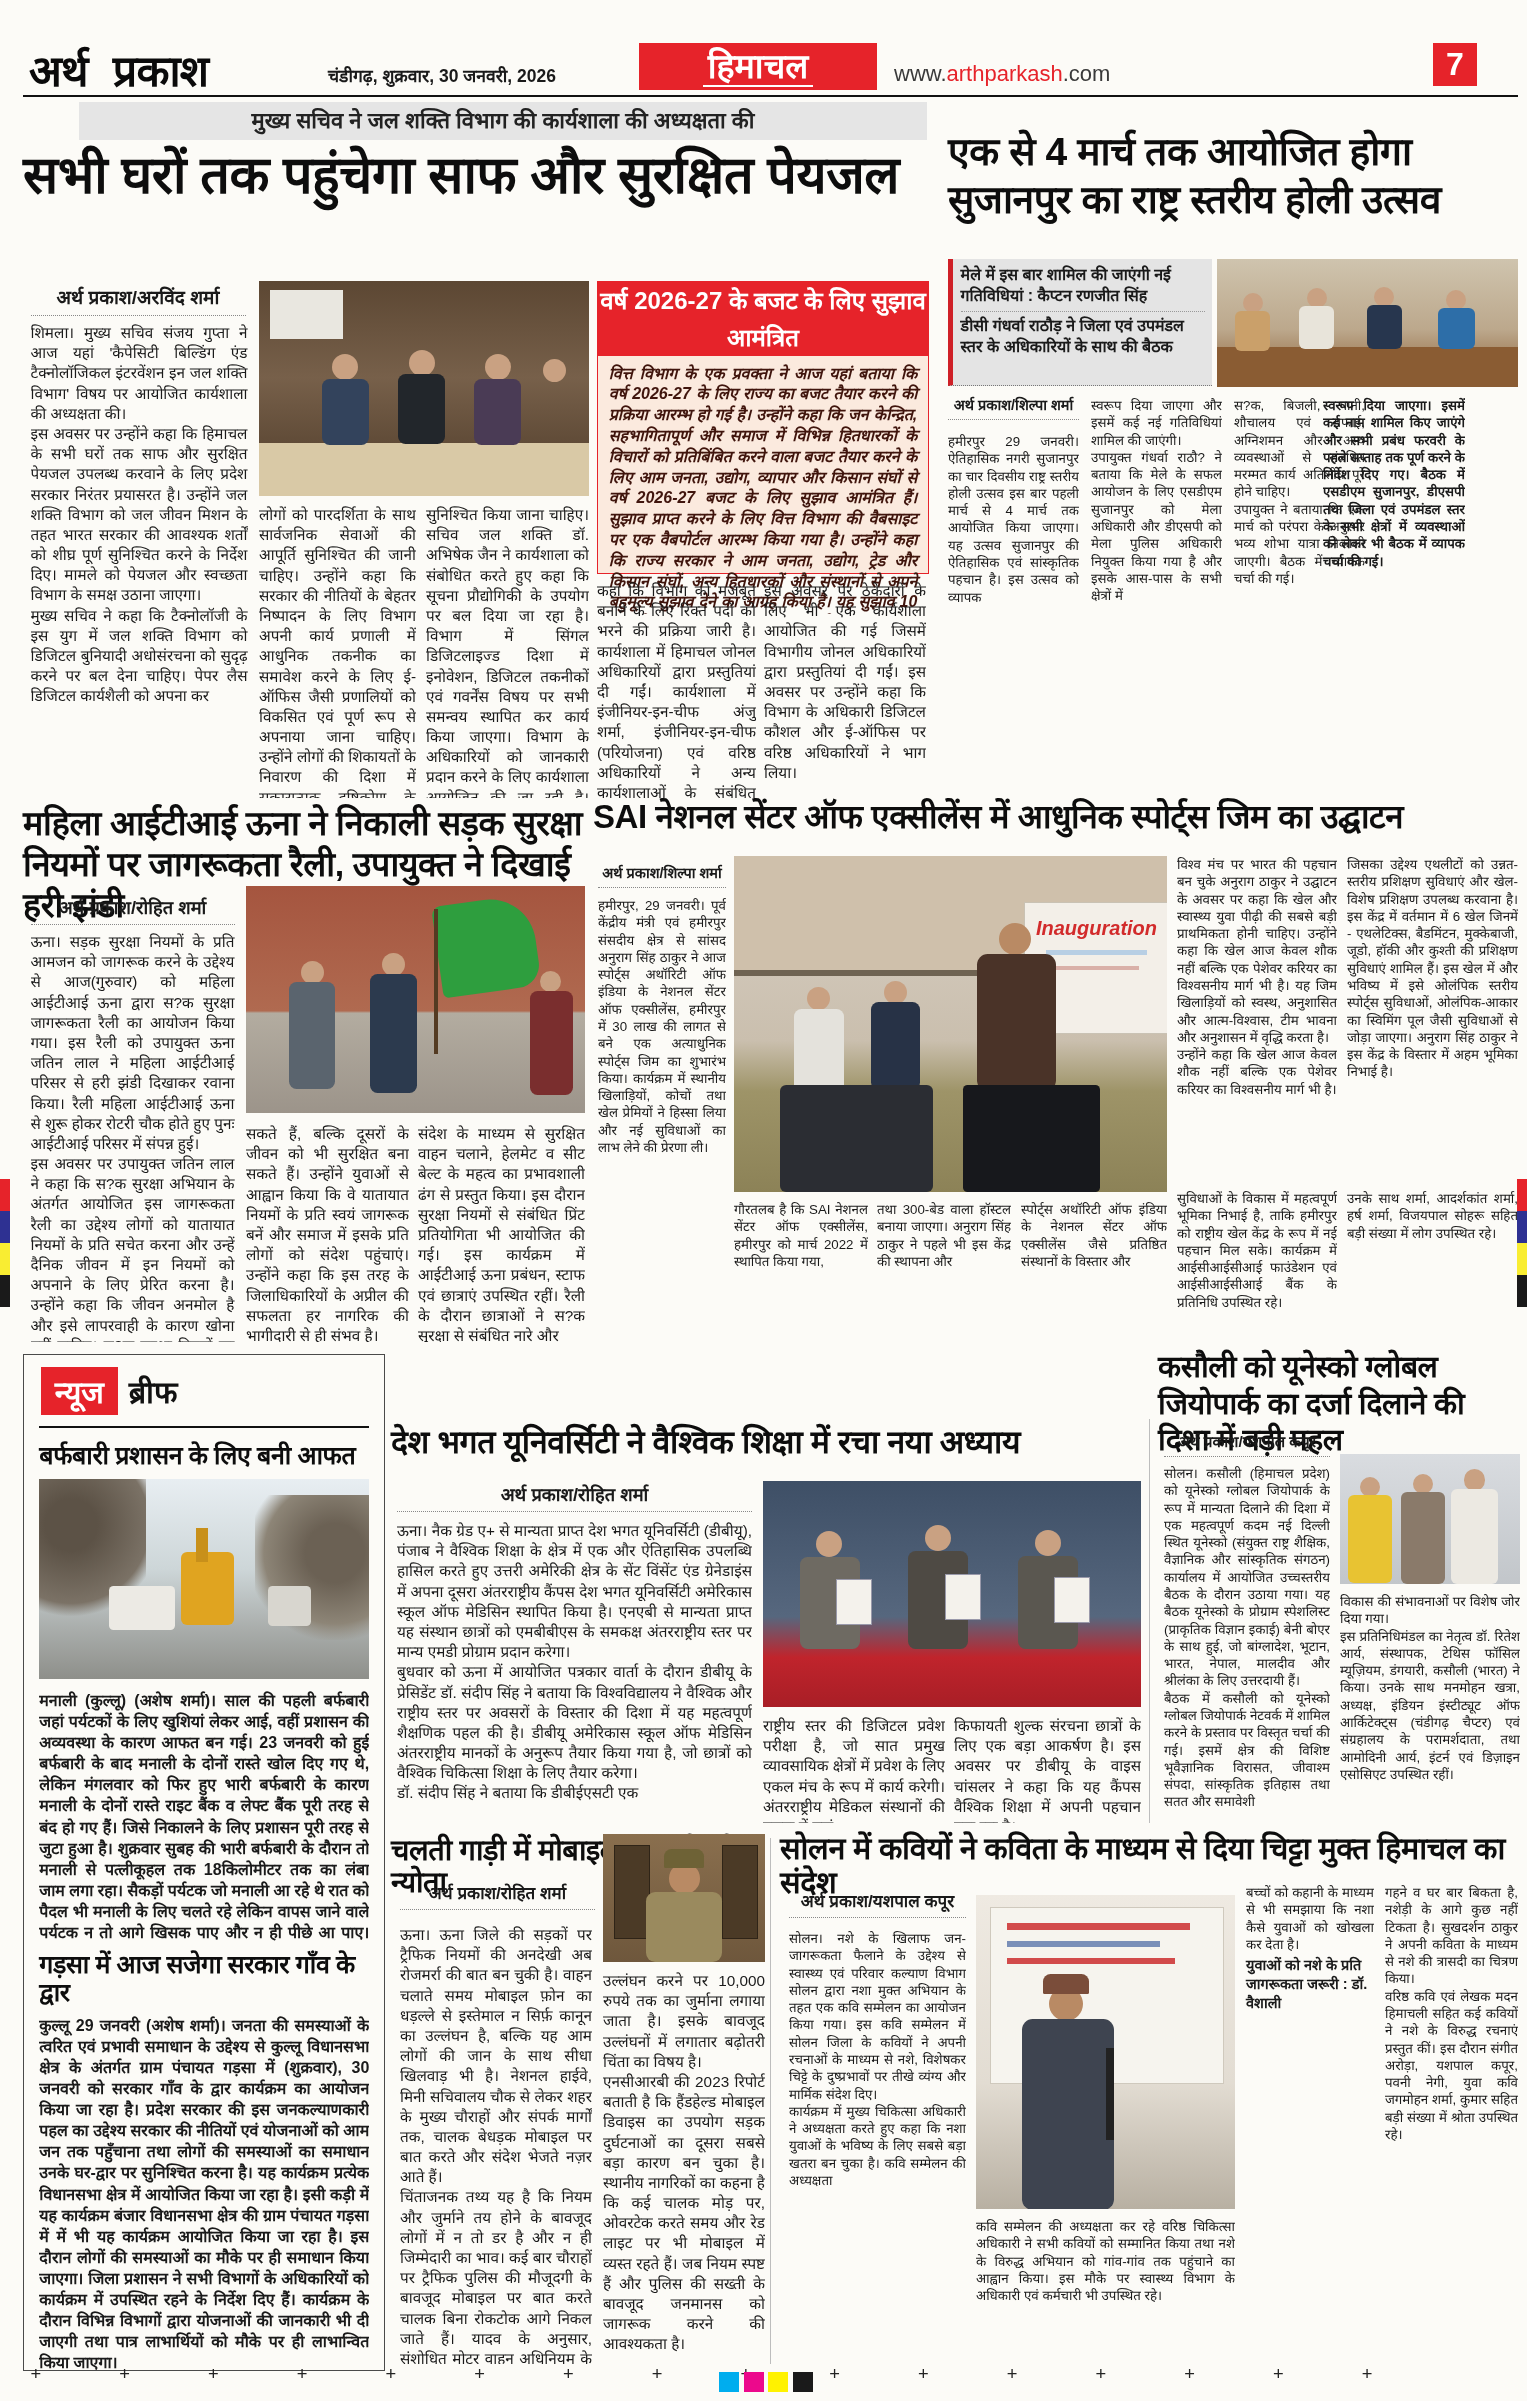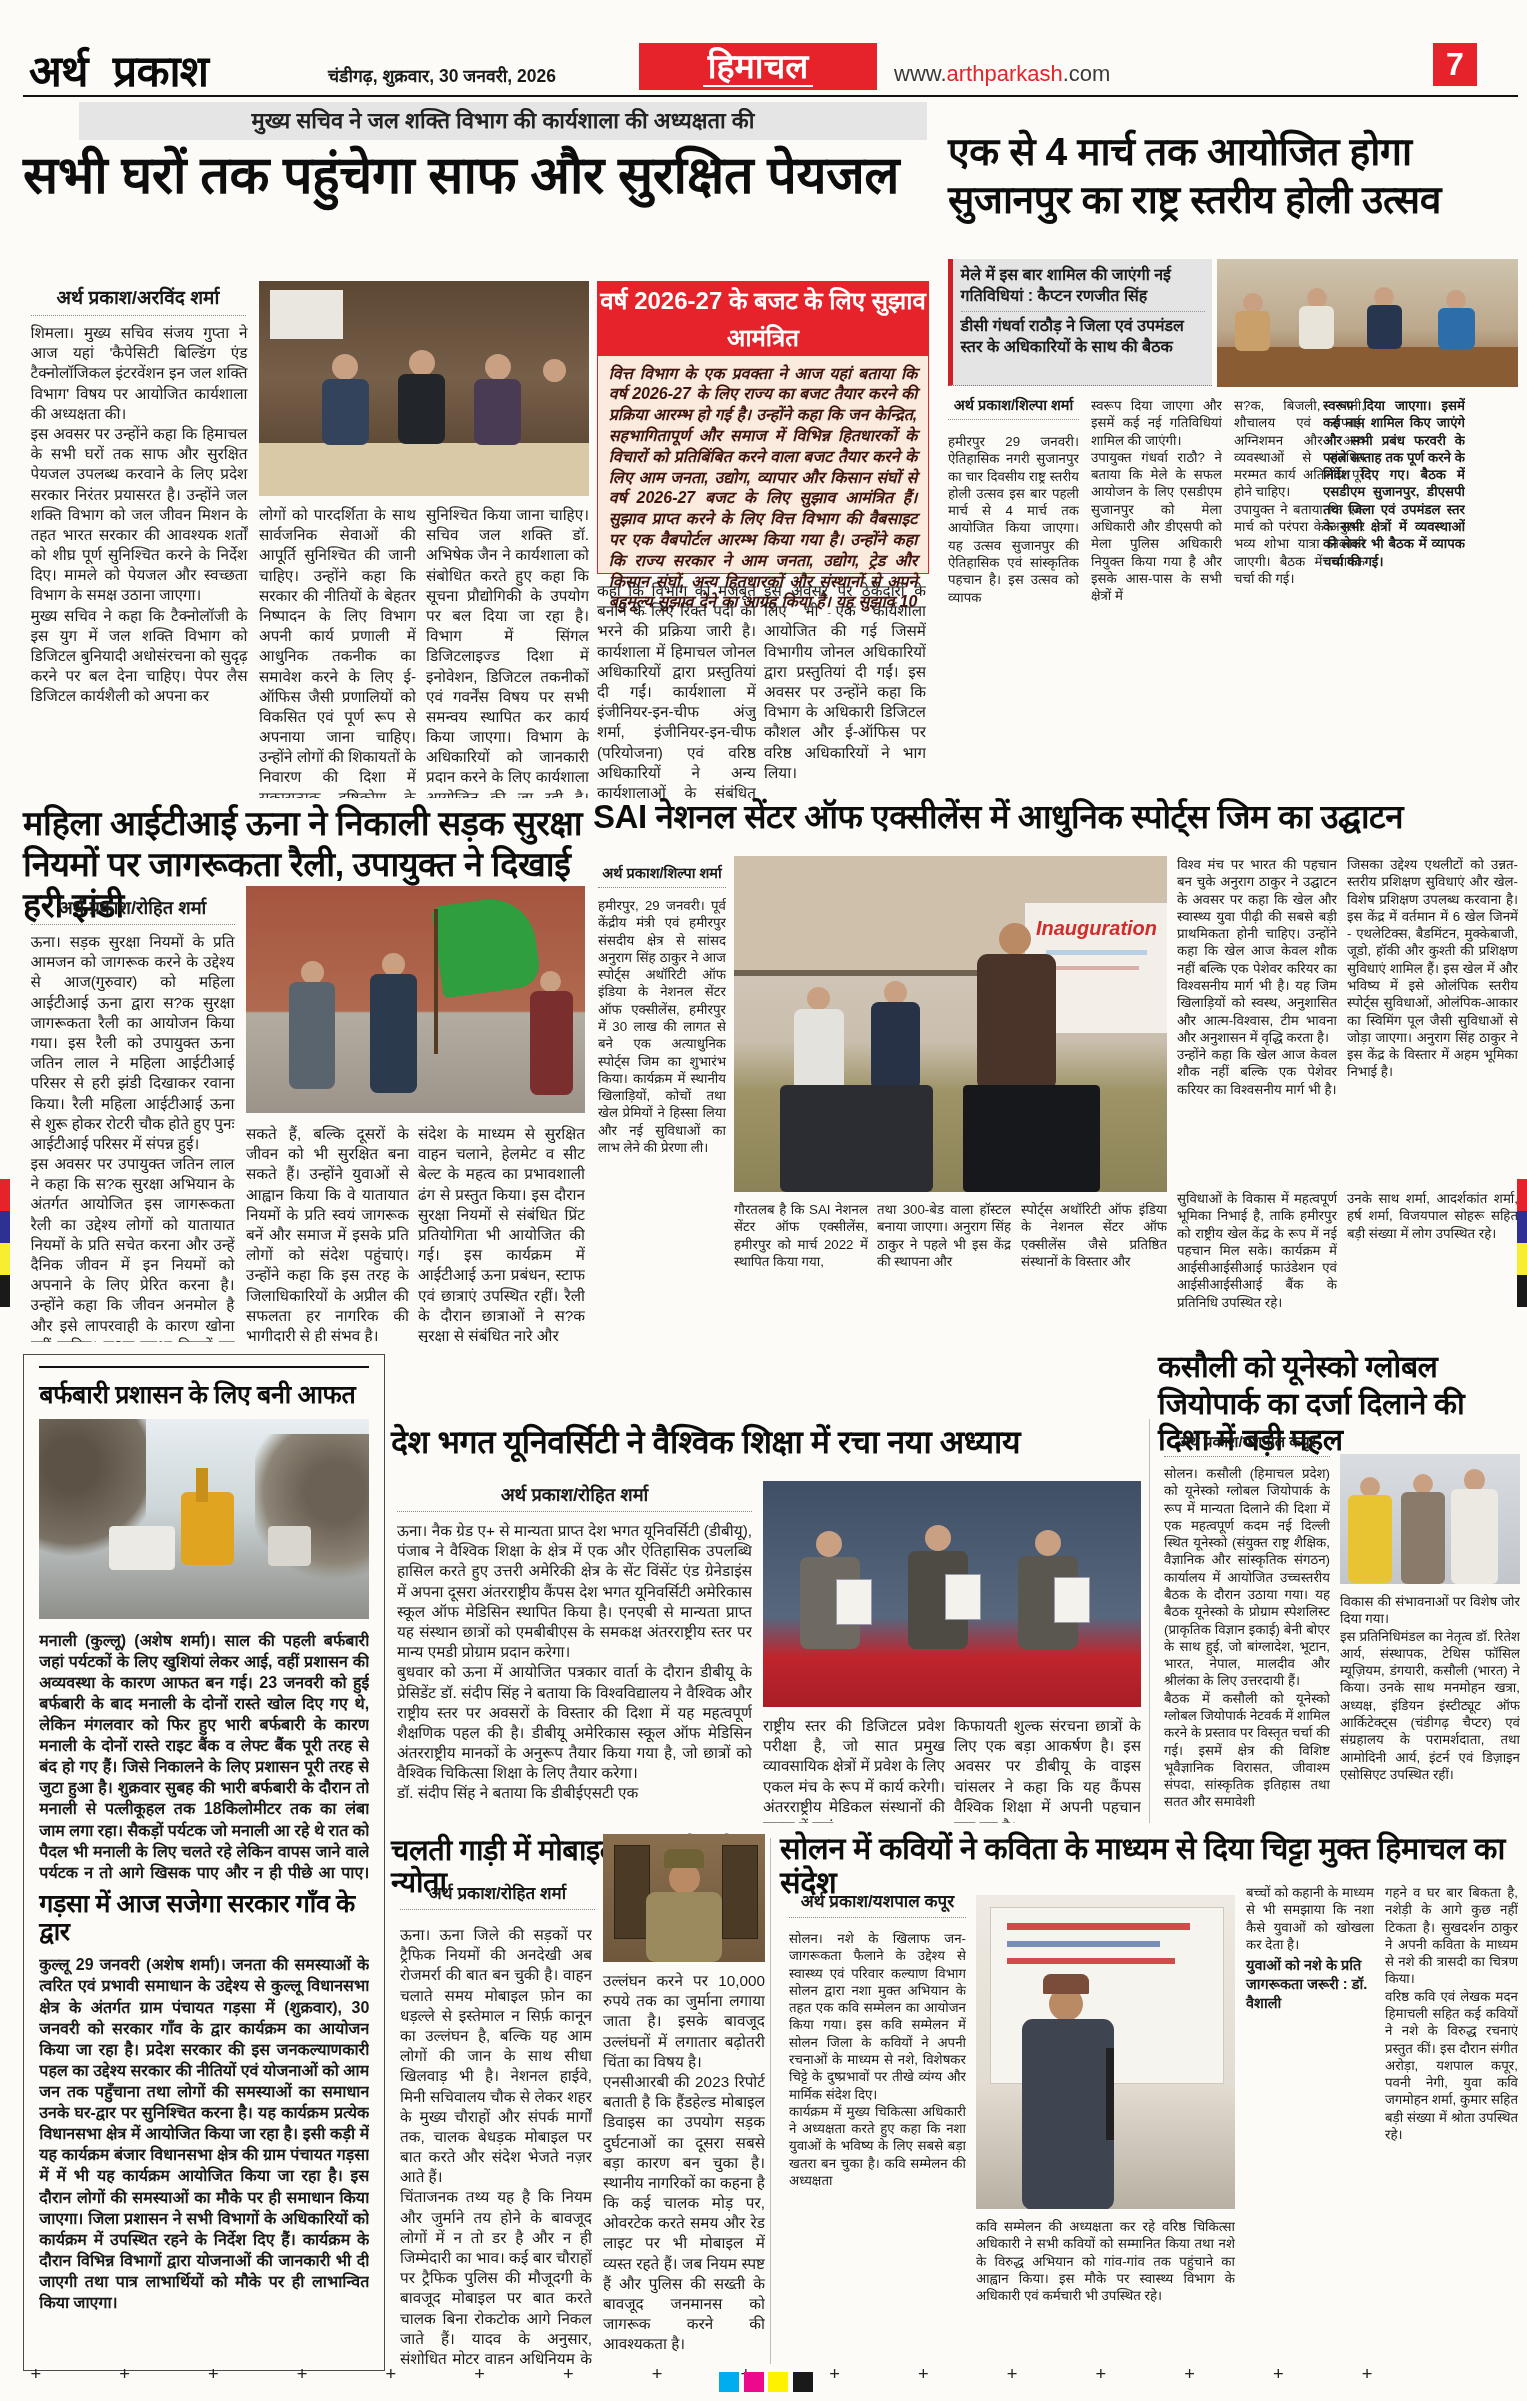--- a/index.html
+++ b/index.html
@@ -151,20 +151,24 @@
   <div class="col f17" style="left:1177px;top:856px;width:160px;height:328px;">विश्व मंच पर भारत की पहचान बन चुके अनुराग ठाकुर ने उद्घाटन के अवसर पर कहा कि खेल और स्वास्थ्य युवा पीढ़ी की सबसे बड़ी प्राथमिकता होनी चाहिए। उन्होंने कहा कि खेल आज केवल शौक नहीं बल्कि एक पेशेवर करियर का विश्वसनीय मार्ग भी है। यह जिम खिलाड़ियों को स्वस्थ, अनुशासित और आत्म-विश्वास, टीम भावना और अनुशासन में वृद्धि करता है।
 उन्होंने कहा कि खेल आज केवल शौक नहीं बल्कि एक पेशेवर करियर का विश्वसनीय मार्ग भी है।</div>
   <div class="col f17" style="left:1347px;top:856px;width:171px;height:328px;">जिसका उद्देश्य एथलीटों को उन्नत-स्तरीय प्रशिक्षण सुविधाएं और खेल-विशेष प्रशिक्षण उपलब्ध करवाना है। इस केंद्र में वर्तमान में 6 खेल जिनमें - एथलेटिक्स, बैडमिंटन, मुक्केबाजी, जूडो, हॉकी और कुश्ती की प्रशिक्षण सुविधाएं शामिल हैं। इस खेल में और भविष्य में इसे ओलंपिक स्तरीय स्पोर्ट्स सुविधाओं, ओलंपिक-आकार का स्विमिंग पूल जैसी सुविधाओं से जोड़ा जाएगा। अनुराग सिंह ठाकुर ने इस केंद्र के विस्तार में अहम भूमिका निभाई है।</div>
   <div class="col f17" style="left:734px;top:1201px;width:134px;height:141px;">गौरतलब है कि SAI नेशनल सेंटर ऑफ एक्सीलेंस, हमीरपुर को मार्च 2022 में स्थापित किया गया,</div>
   <div class="col f17" style="left:877px;top:1201px;width:134px;height:141px;">तथा 300-बेड वाला हॉस्टल बनाया जाएगा। अनुराग सिंह ठाकुर ने पहले भी इस केंद्र की स्थापना और</div>
   <div class="col f17" style="left:1021px;top:1201px;width:146px;height:141px;">स्पोर्ट्स अथॉरिटी ऑफ इंडिया के नेशनल सेंटर ऑफ एक्सीलेंस जैसे प्रतिष्ठित संस्थानों के विस्तार और</div>
   <div class="col f17" style="left:1177px;top:1190px;width:160px;height:153px;">सुविधाओं के विकास में महत्वपूर्ण भूमिका निभाई है, ताकि हमीरपुर को राष्ट्रीय खेल केंद्र के रूप में नई पहचान मिल सके। कार्यक्रम में आईसीआईसीआई फाउंडेशन एवं आईसीआईसीआई बैंक के प्रतिनिधि उपस्थित रहे।</div>
   <div class="col f17" style="left:1347px;top:1190px;width:171px;height:153px;">उनके साथ शर्मा, आदर्शकांत शर्मा, हर्ष शर्मा, विजयपाल सोहरू सहित बड़ी संख्या में लोग उपस्थित रहे।</div>
 
   <div class="abs" id="brief-box" style="left:23px;top:1354px;width:360px;height:1015px;">
+    <div style="margin:12.2px 0 0 17px;">
+      <span id="brief-tag-red" class="red">न्यूज</span>
+      <span id="brief-tag-black">ब्रीफ</span>
+    </div>
     <div style="margin:10.7px 15.3px 0 15.3px;height:2.3px;background:#111;"></div>
     <div class="hl" style="margin:12.2px 15.3px 0 15.3px;font-size:25px;">बर्फबारी प्रशासन के लिए बनी आफत</div>
 
     <div class="photo" style="position:relative;margin:10.7px 15.3px 0 15.3px;width:330px;height:200px;background:linear-gradient(180deg,#e8eef2 0%,#cdd6d8 45%,#a9adab 75%,#8e8f8a 100%);">
       <div class="ph-block" style="left:0;top:0;width:107px;height:153px;background:radial-gradient(circle at 30% 30%, #5c5246 20%, #7b7266 60%, transparent 70%);"></div>
       <div class="ph-block" style="right:0;top:15.3px;width:114px;height:145px;background:radial-gradient(circle at 70% 40%, #6b6154 25%, #8d8577 60%, transparent 75%);"></div>
       <div class="ph-block" style="left:142px;top:73px;width:53px;height:73px;background:#e0a420;border-radius:6.1px;"></div>
       <div class="ph-block" style="left:157px;top:49px;width:12.2px;height:34px;background:#c8901a;"></div>
       <div class="ph-block" style="left:70px;top:107px;width:66px;height:44px;background:#eceae4;border-radius:4.6px;"></div>
       <div class="ph-block" style="left:229px;top:107px;width:43px;height:40px;background:#d8d6cf;border-radius:4.6px;"></div>

